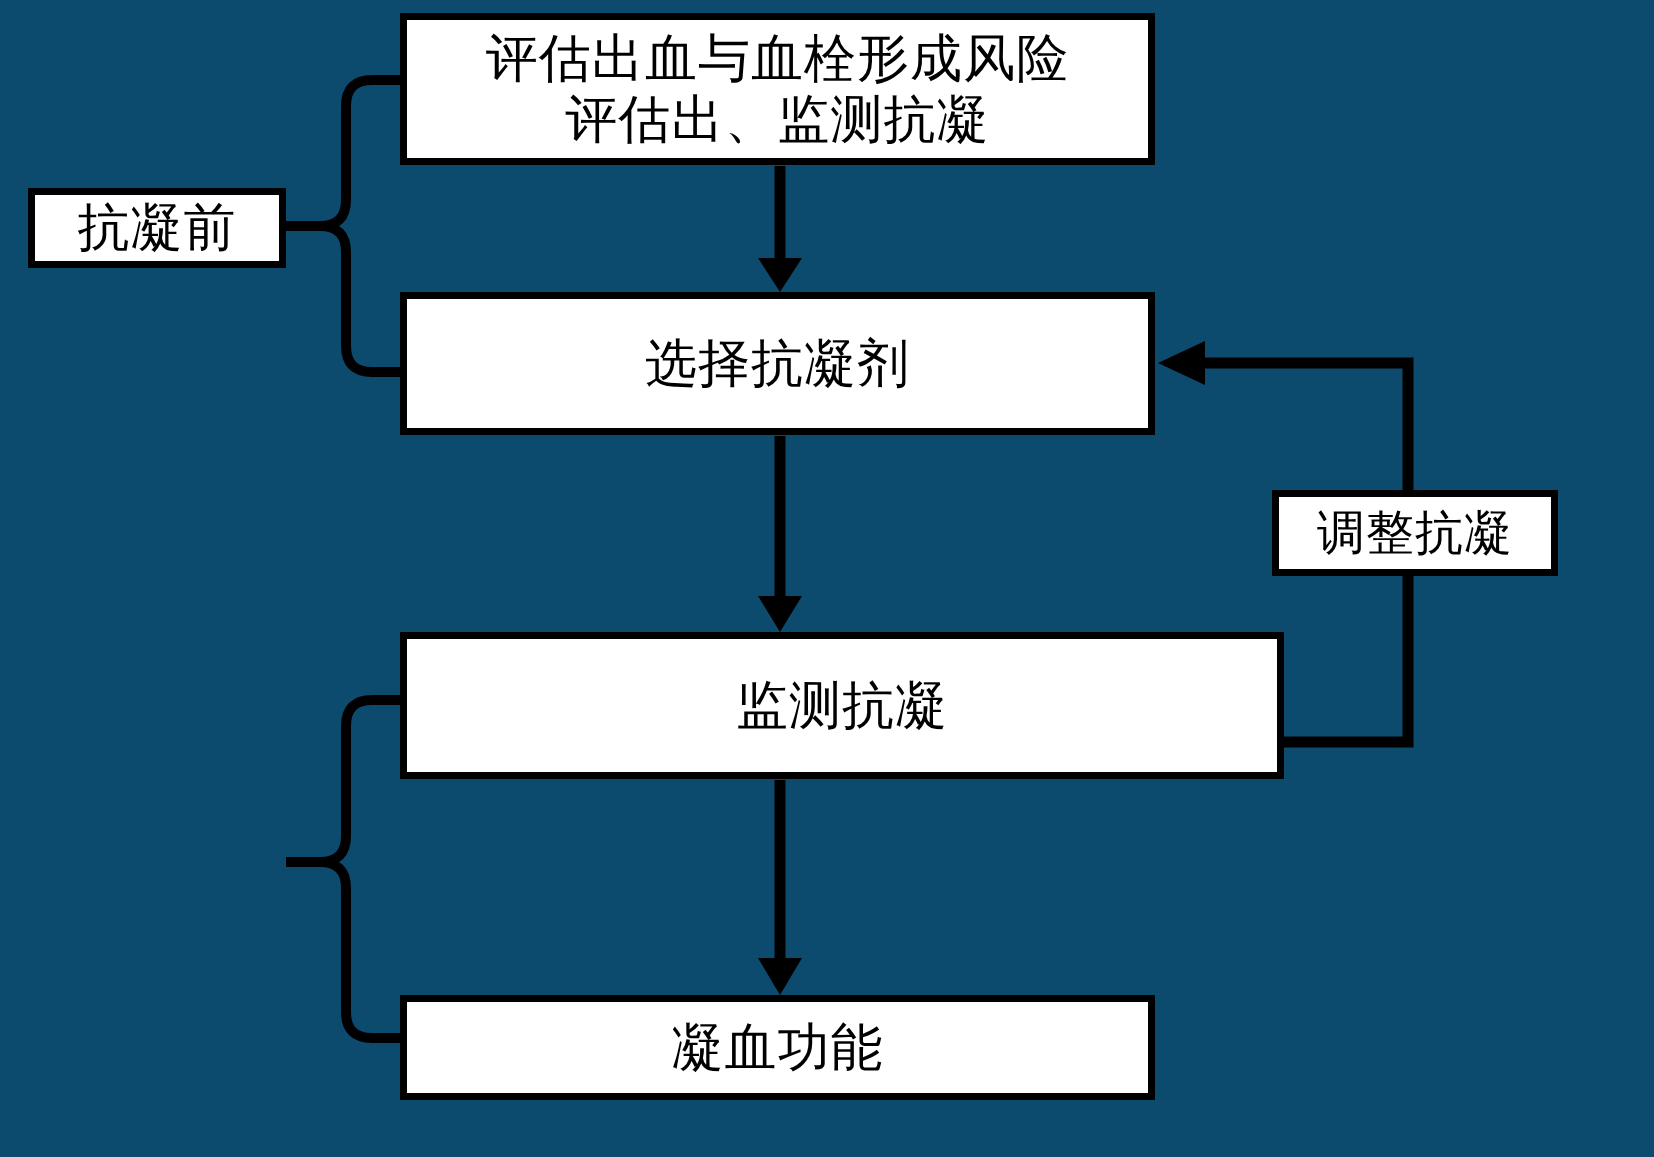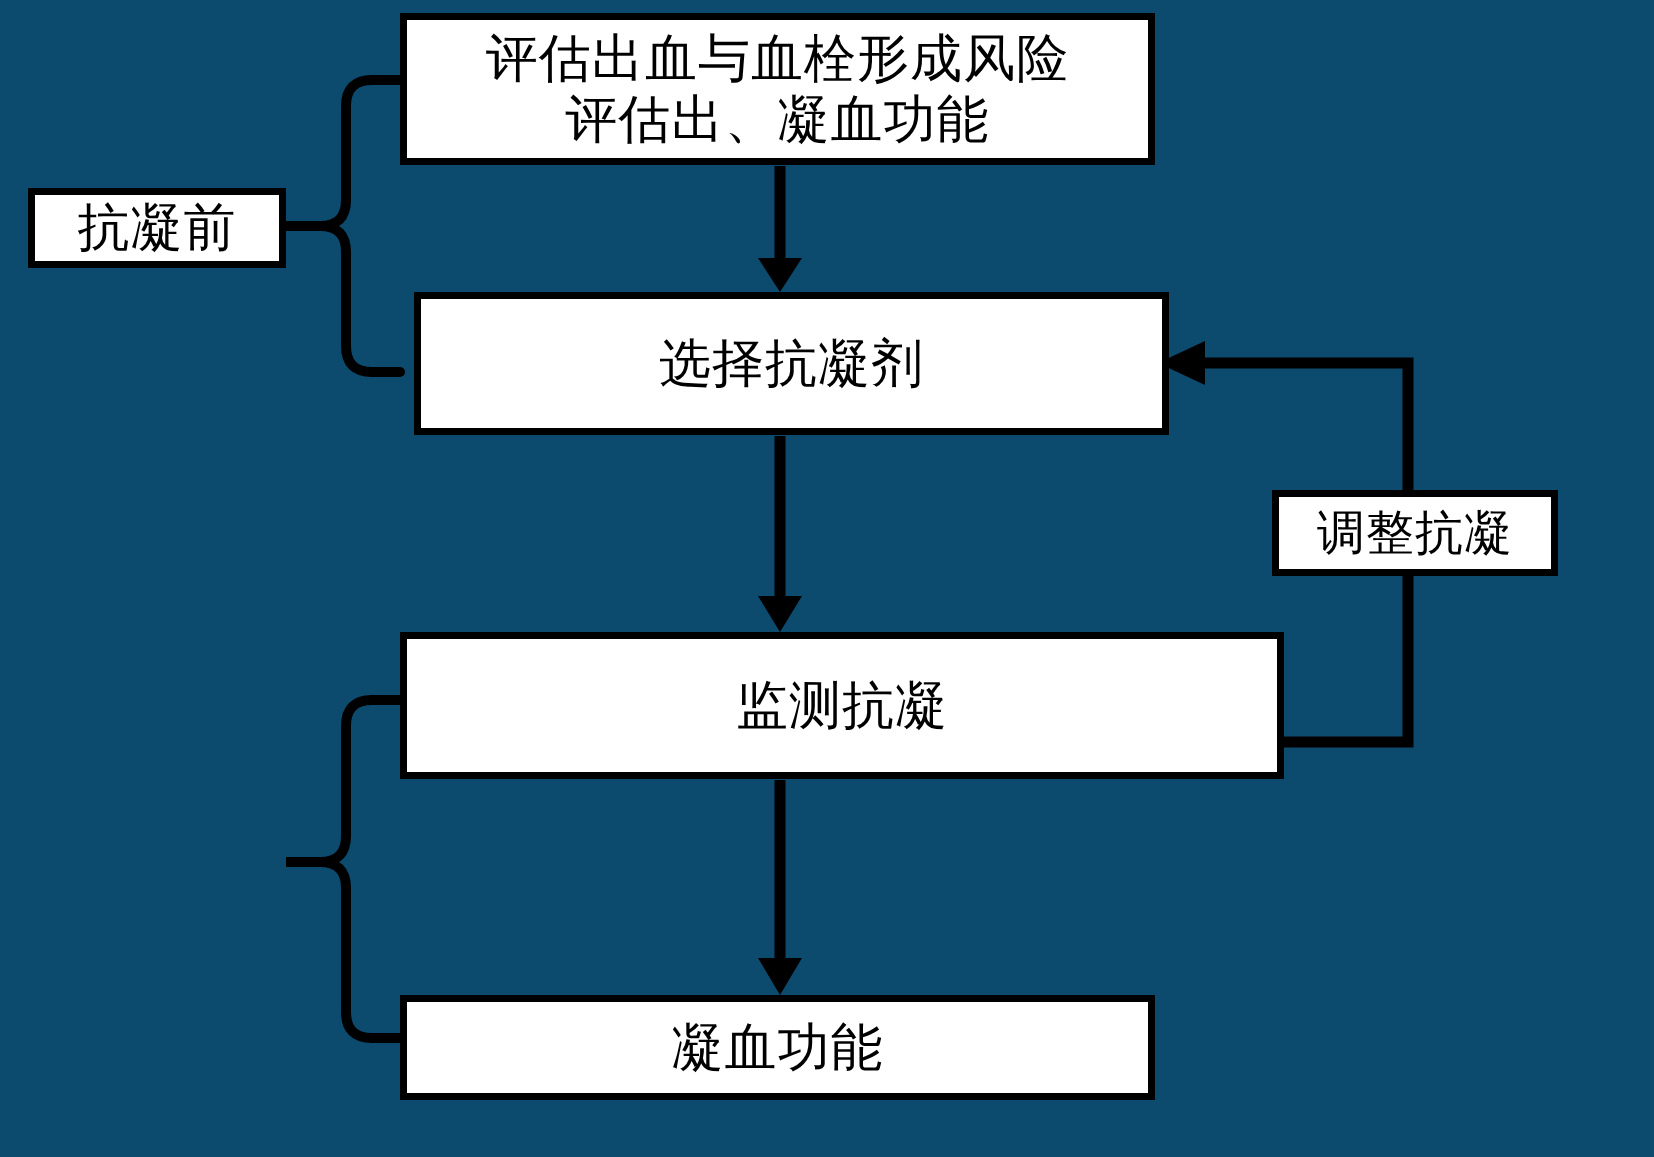--- a/index.html
+++ b/index.html
@@ -45,21 +45,21 @@
     letter-spacing: 0.02em;
   }
   
   .proc .line { font-size: 52px; }
   
   .phase .line { font-size: 52px; }
   
   .adjust .line { font-size: 48px; }
 
   #node-assess   { left: 400px;  top: 13px;   width: 755px;  height: 152px; }
-  #node-select   { left: 414px;  top: 292px;  width: 755px;  height: 143px; gap: 24px; }
+  #node-select   { left: 400px;  top: 292px;  width: 755px;  height: 143px; gap: 24px; }
   #node-monitor  { left: 400px;  top: 632px;  width: 884px;  height: 147px; }
   #node-complic  { left: 400px;  top: 995px;  width: 755px;  height: 105px; }
   #node-pre      { left: 28px;   top: 188px;  width: 258px;  height: 80px; text-align: center; }
   #node-duringpost { left: 28px; top: 786px;  width: 258px;  height: 152px; }
   #node-adjust   { left: 1272px; top: 490px;  width: 286px;  height: 86px; }
 </style>
 </head>
 <body>
 
 <div id="canvas">
@@ -97,21 +97,21 @@
     </g>
 
     <g>
       <path d="M400,700 L372,700 Q346,700 346,726 L346,836 Q346,862 320,862 Q346,862 346,888 L346,1012 Q346,1038 372,1038 L400,1038" fill="none" stroke="#000000" stroke-width="10" stroke-linecap="round" stroke-linejoin="round"></path>
       <line x1="286" y1="862" x2="322" y2="862" stroke="#000000" stroke-width="10"></line>
     </g>
   </svg>
 
   <div class="node proc" id="node-assess">
     <span class="line">评估出血与血栓形成风险</span>
-    <span class="line">评估出、凝血功能</span>
+    <span class="line">评估出、监测抗凝</span>
   </div>
 
   <div class="node proc" id="node-select">
     <span class="line">选择抗凝剂</span>
   </div>
 
   <div class="node proc" id="node-monitor">
     <span class="line">监测抗凝</span>
   </div>
 

